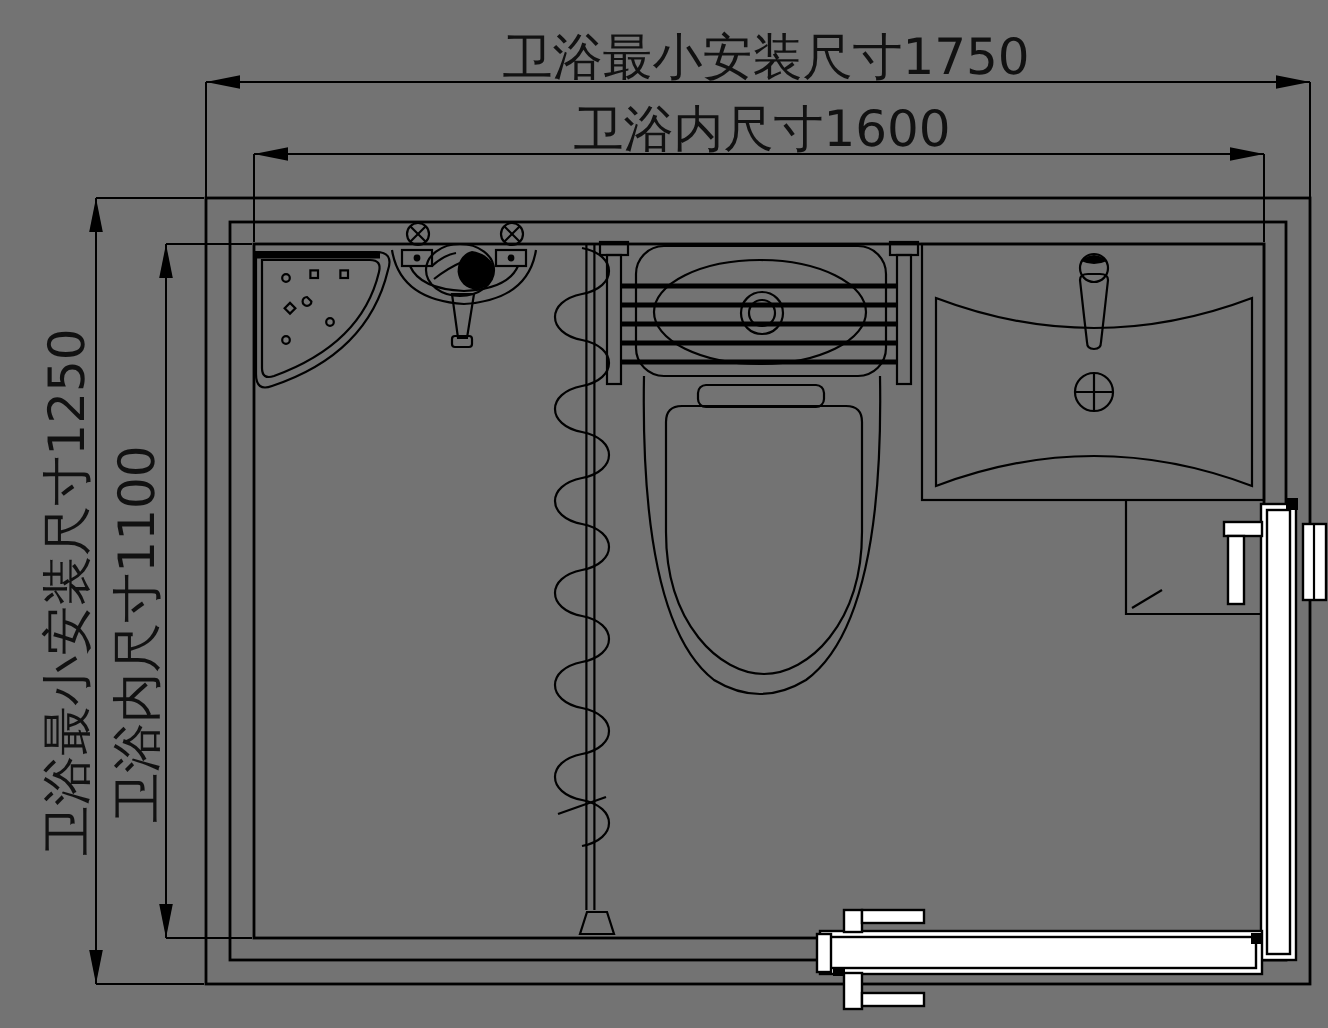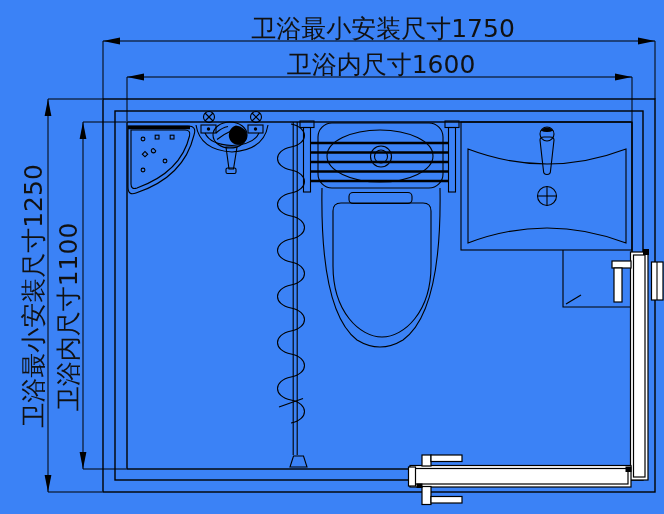--- a/index.html
+++ b/index.html
@@ -1,16 +1,16 @@
 <!DOCTYPE html>
 <html><head>
 <meta charset="utf-8">
 <style>
   html,body{margin:0;padding:0;background:#ffffff;}
-  .canvas{position:relative;width:664px;height:514px;background:#3b82f6;overflow:hidden;
+  .canvas{position:relative;width:664px;height:514px;background:#737373;overflow:hidden;
           font-family:"DejaVu Sans",sans-serif;}
   svg{position:absolute;left:0;top:0;}
   .ln{stroke:#000;fill:none;stroke-width:1.1;}
   .wall{stroke:#000;fill:none;stroke-width:1.4;}
   .dim{stroke:#000;fill:none;stroke-width:1;}
   .arr{fill:#000;stroke:none;}
   .dim-text{font-size:25px;fill:#111;letter-spacing:0px;}
   .thick{stroke:#000;stroke-width:2.4;fill:none;}
   .panel{fill:#ffffff;stroke:#000;stroke-width:1.2;}
   .blk{fill:#000;stroke:none;}

